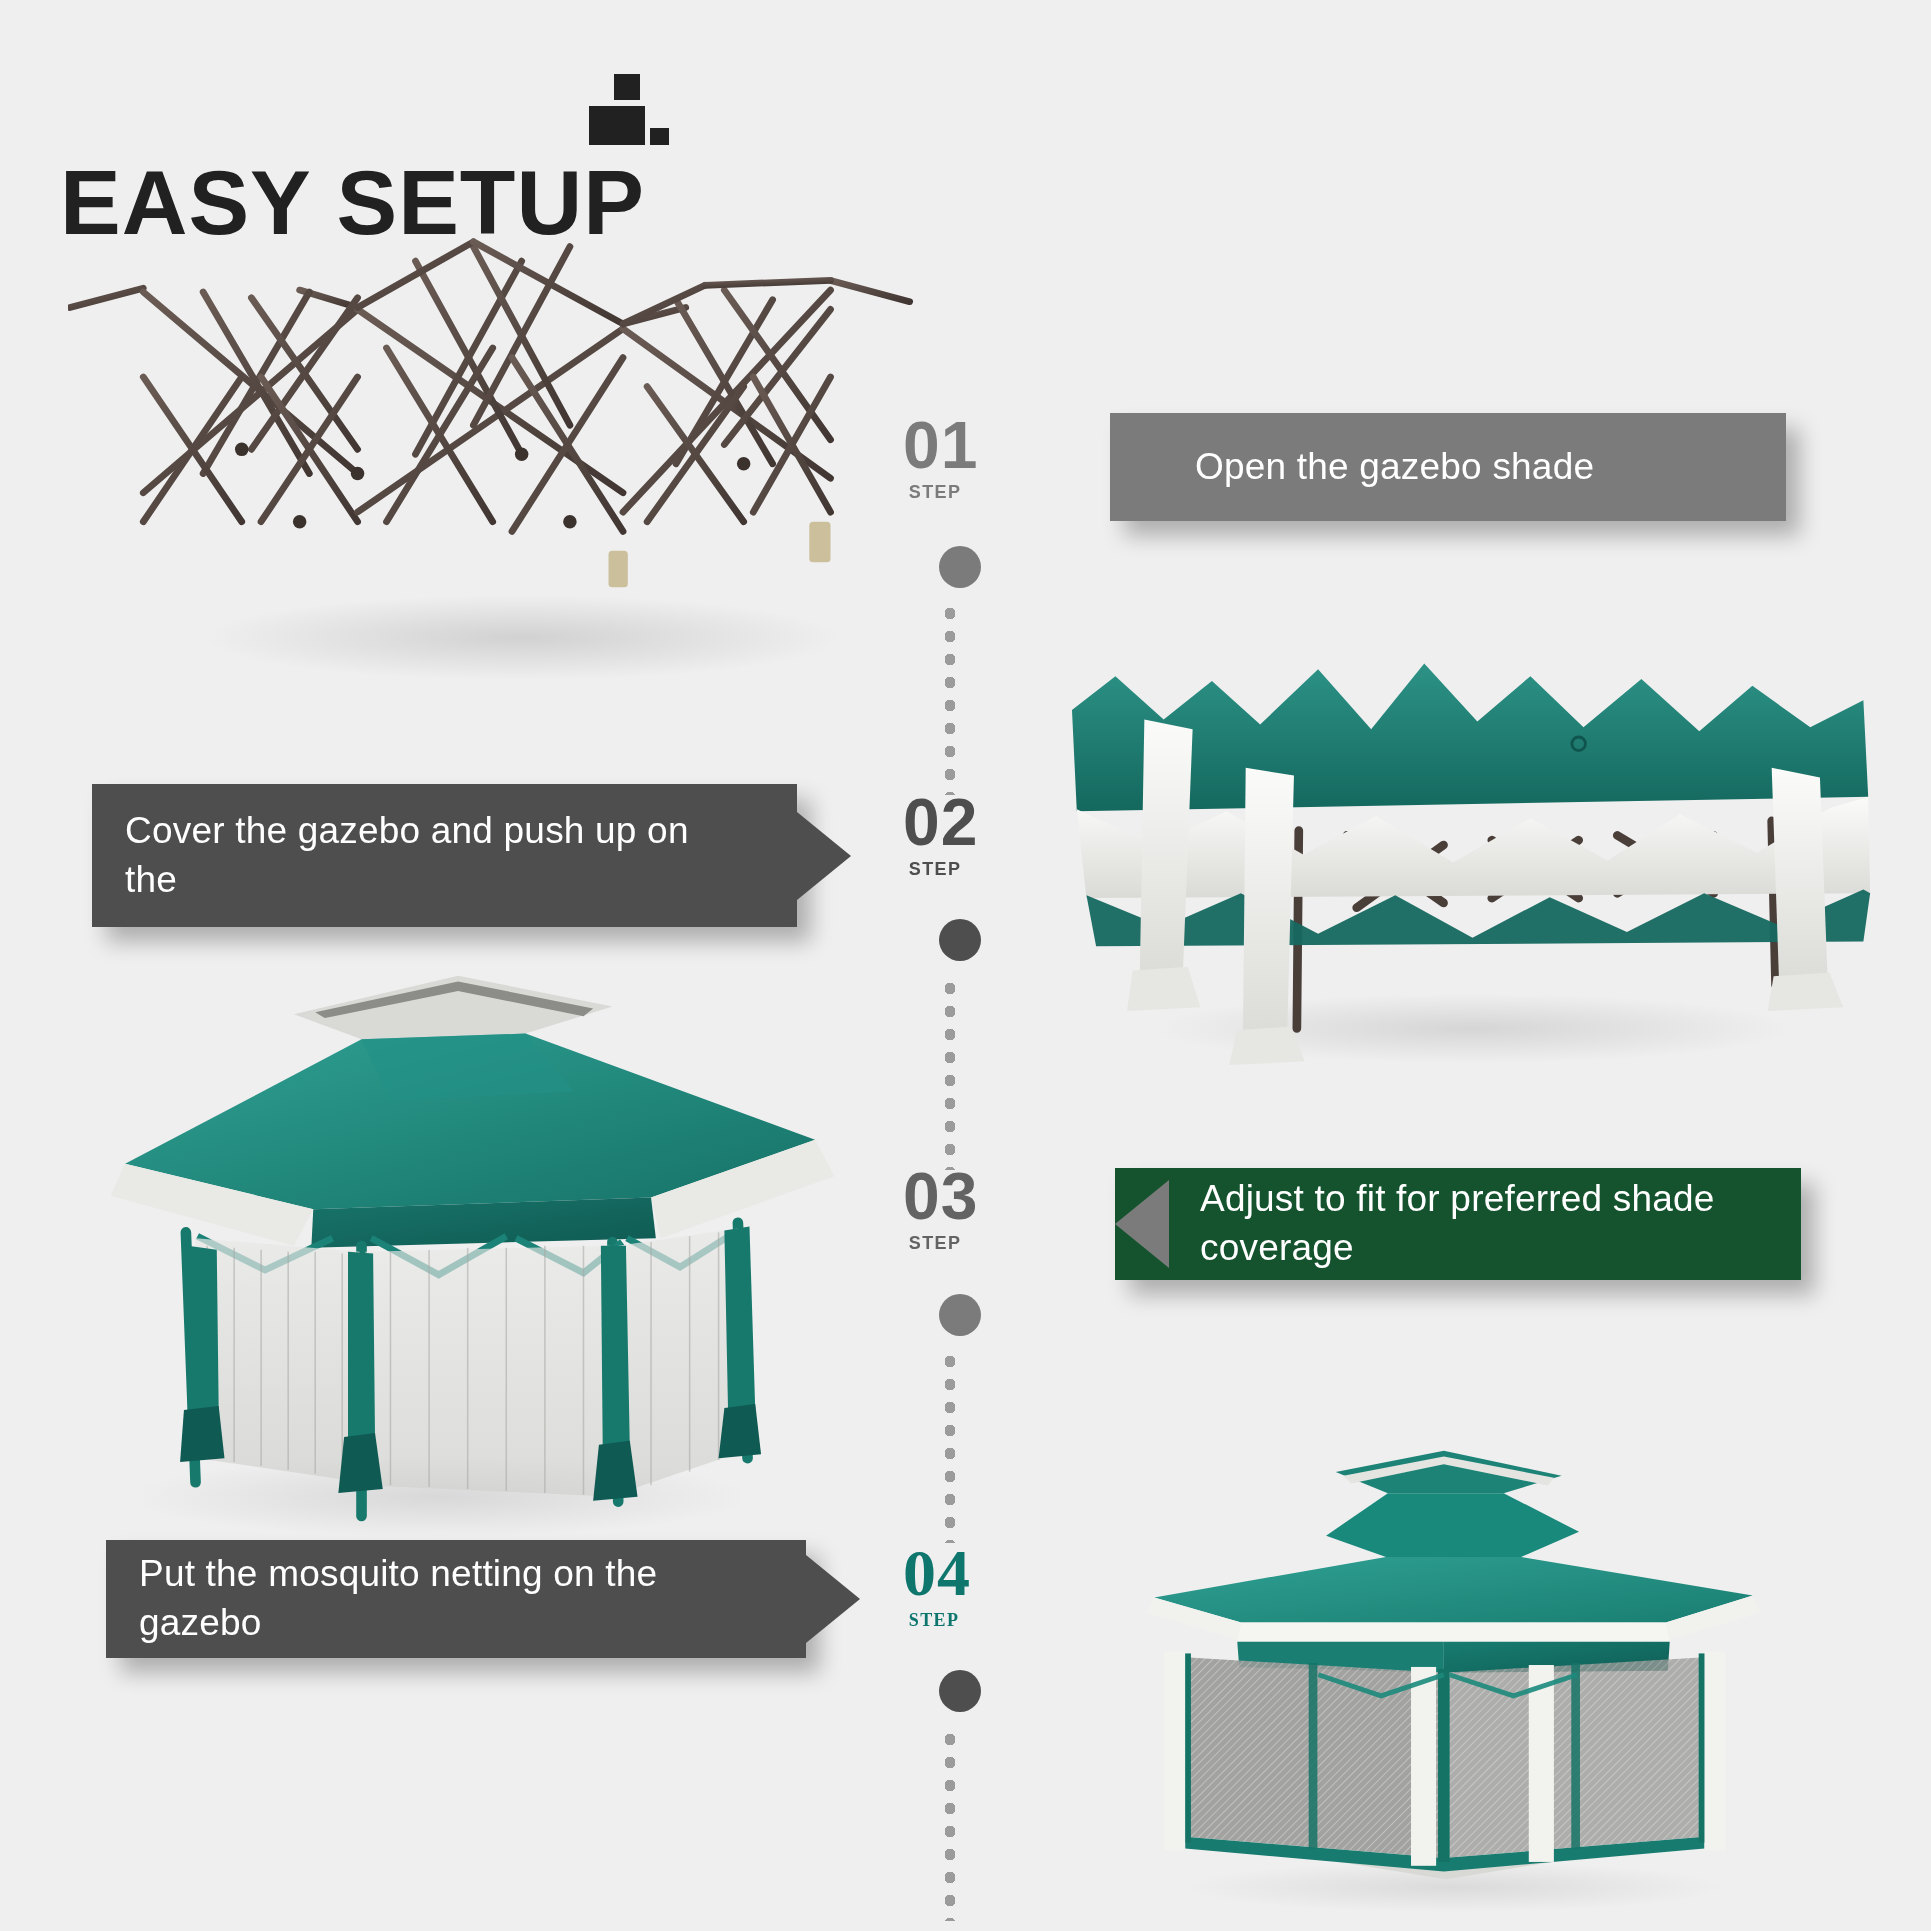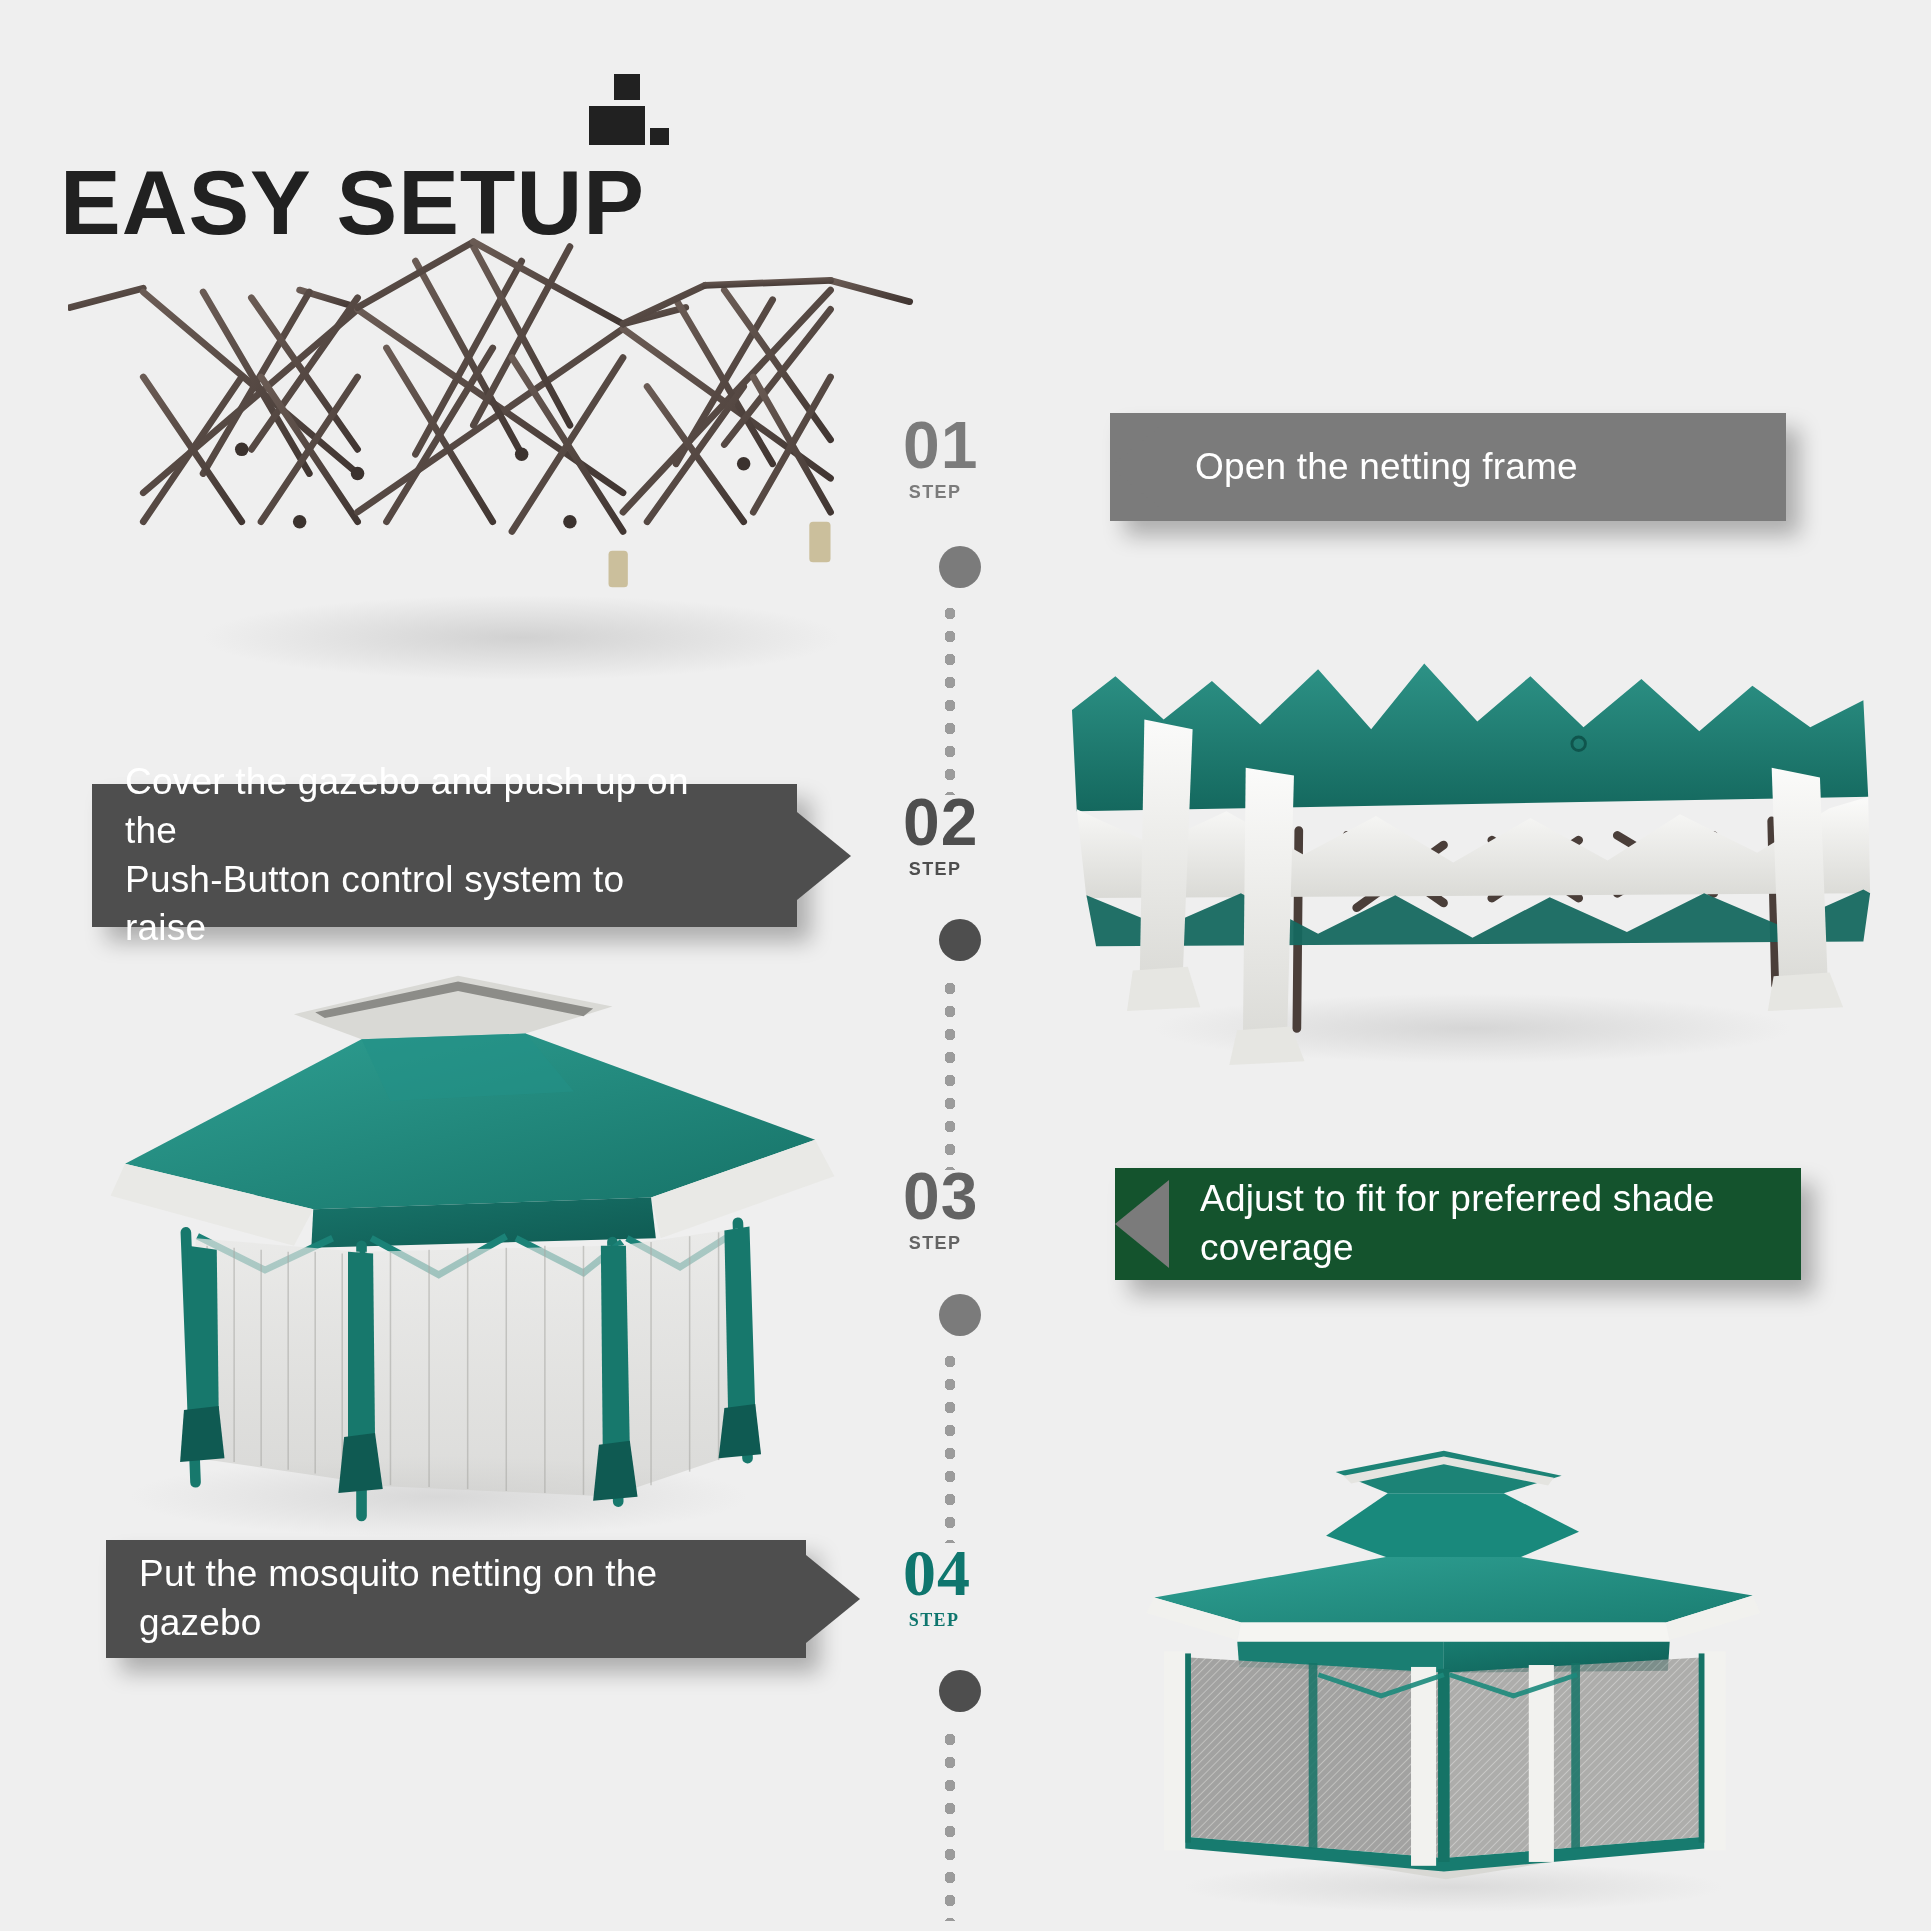--- a/index.html
+++ b/index.html
@@ -172,21 +172,21 @@
 </div>
 
 <div class="step-num" style="left:903px; top:415px; color:#7b7b7b;">
   <div class="num">01</div>
   <div class="lbl">STEP</div>
 </div>
 <div class="step-dot" style="left:939px; top:546px; background:#7b7b7b;"></div>
 <div class="dotline" style="position:absolute; left:945px; top:602px; height:193px;"></div>
 
 <div class="callout left-notch" style="left:1110px; top:413px; width:676px; height:108px; background:#7b7b7b; color:#7b7b7b;">
-  <div class="txt" style="color:#ffffff;">Open the netting frame</div>
+  <div class="txt" style="color:#ffffff;">Open the gazebo shade</div>
 </div>
 
 <div class="photo" style="left:1038px; top:652px; width:869px; height:415px;">
   <svg viewBox="0 0 900 430" width="869" height="415">
     <defs>
       <linearGradient id="tealD" x1="0" y1="0" x2="0" y2="1">
         <stop offset="0" stop-color="#2d9286"></stop>
           <stop offset="1" stop-color="#14685e"></stop>
       </linearGradient>
       <linearGradient id="whiteD" x1="0" y1="0" x2="0" y2="1">
@@ -236,21 +236,20 @@
 <div class="step-num" style="left:903px; top:792px; color:#4e4e4e;">
   <div class="num">02</div>
   <div class="lbl">STEP</div>
 </div>
 <div class="step-dot" style="left:939px; top:919px; background:#4e4e4e;"></div>
 <div class="dotline" style="position:absolute; left:945px; top:977px; height:193px;"></div>
 
 <div class="callout right-notch" style="left:92px; top:784px; width:705px; height:143px; background:#4e4e4e; color:#4e4e4e;">
   <div class="txt" style="color:#ffffff;">
     <div>Cover the gazebo and push up on the</div>
-    <div>Push-Button control system to raise</div>
   </div>
 </div>
 
 <div class="photo" style="left:72px; top:956px; width:801px; height:599px;">
   <svg viewBox="0 0 830 620" width="801" height="599">
     <defs>
       <linearGradient id="roofA" x1="0" y1="0" x2="1" y2="1">
         <stop offset="0" stop-color="#2fa093"></stop>
           <stop offset="1" stop-color="#167267"></stop>
       </linearGradient>

